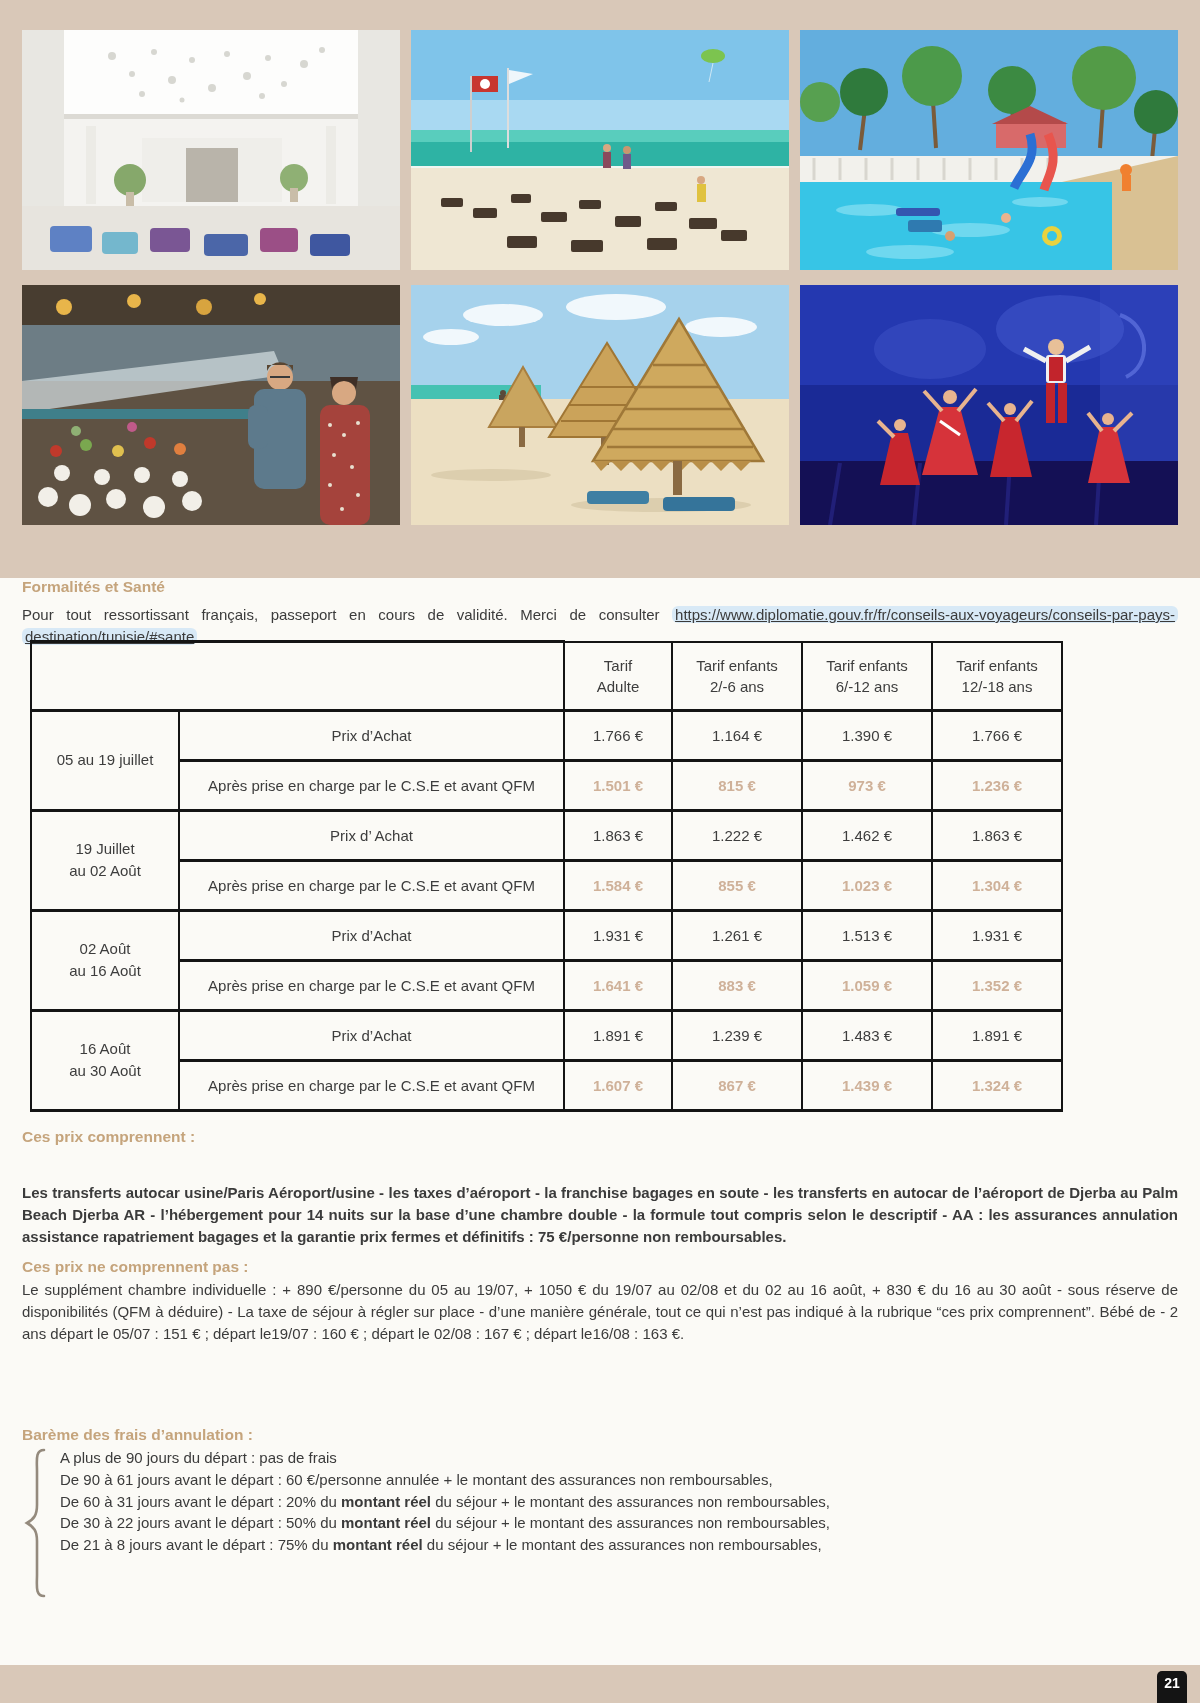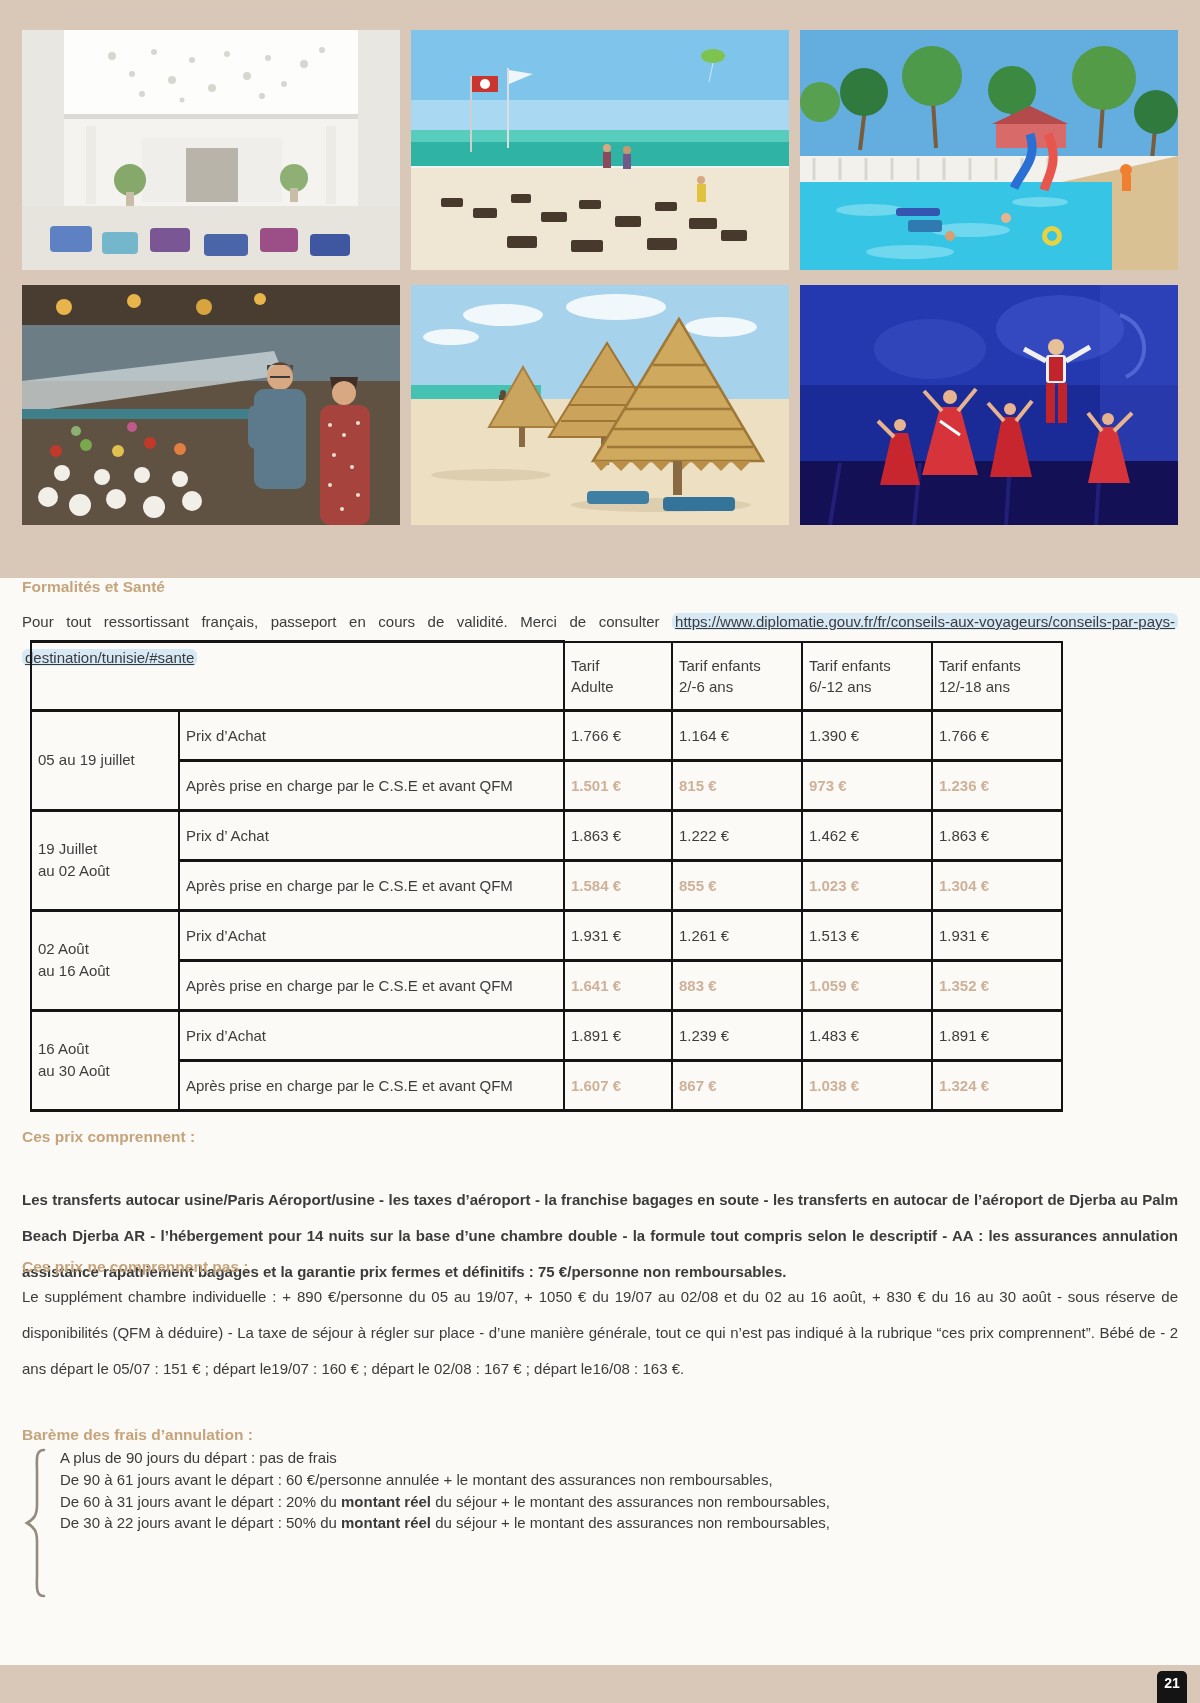--- a/index.html
+++ b/index.html
@@ -21,39 +21,39 @@
   #ph4 { left:22px;  top:285px; }
   #ph5 { left:411px; top:285px; }
   #ph6 { left:800px; top:285px; }
 
   .section-heading {
     position:absolute; left:22px;
     font-size:15.5px; font-weight:bold; color:#c5a47c;
   }
   .body-par {
     position:absolute; left:22px; width:1156px;
-    font-size:15px; line-height:36px; text-align:justify;
+    font-size:15px; line-height:22px; text-align:justify;
   }
   #formalites-heading { top:578px; }
   #formalites-par { top:604px; }
   .gov-link {
     background:#d8e9f6; border-radius:6px; padding:0 3px;
     text-decoration:underline; color:#3b3b3b;
     -webkit-box-decoration-break:clone; box-decoration-break:clone;
     overflow-wrap:break-word;
   }
 
   
   .price-table {
     position:absolute; left:30px; top:640px;
     border-collapse:collapse; table-layout:fixed;
     font-size:15px; color:#3d3d3d; background:transparent;
   }
   .price-table td, .price-table th {
-    border:2px solid #141414; text-align:left; vertical-align:middle; padding:0 6px;
+    border:2px solid #141414; text-align:center; vertical-align:middle; padding:0 6px;
   }
   .price-table td { border-top-width:3px; border-bottom-width:3px; }
   .corner { border-right:none; border-bottom:none; border-top:hidden; border-left:hidden; background:transparent; }
   th.tarif { height:66px; font-weight:normal; white-space:pre-line; line-height:21px; }
   tr.body-row { height:50px; }
   .period { white-space:pre-line; line-height:22px; }
   .cse-val { color:#cfb199; font-weight:bold; }
 
   #include-heading { top:1128px; }
   #include-par { top:1182px;font-weight:bold; }
@@ -436,21 +436,21 @@
     <td>Prix d’Achat</td>
     <td>1.891 €</td>
     <td>1.239 €</td>
     <td>1.483 €</td>
     <td>1.891 €</td>
   </tr>
   <tr class="body-row">
     <td>Après prise en charge par le C.S.E et avant QFM</td>
     <td class="cse-val">1.607 €</td>
     <td class="cse-val">867 €</td>
-    <td class="cse-val">1.038 €</td>
+    <td class="cse-val">1.439 €</td>
     <td class="cse-val">1.324 €</td>
   </tr>
 </tbody>
   </table>
 
 <div id="include-heading" class="section-heading">Ces prix comprennent :</div>
 <div id="include-par" class="body-par">Les transferts autocar usine/Paris Aéroport/usine - les taxes d’aéroport - la franchise bagages en soute - les transferts en autocar de l’aéroport de Djerba au Palm Beach Djerba AR - l’hébergement pour 14 nuits sur la base d’une chambre double - la formule tout compris selon le descriptif - AA : les assurances annulation assistance rapatriement bagages et la garantie prix fermes et définitifs : 75 €/personne non remboursables.</div>
 
 <div id="exclude-heading" class="section-heading">Ces prix ne comprennent pas :</div>
 <div id="exclude-par" class="body-par">Le supplément chambre individuelle : + 890 €/personne du 05 au 19/07, + 1050 € du 19/07 au 02/08 et du 02 au 16 août, + 830 € du 16 au 30 août - sous réserve de disponibilités (QFM à déduire) - La taxe de séjour à régler sur place - d’une manière générale, tout ce qui n’est pas indiqué à la rubrique “ces prix comprennent”. Bébé de - 2 ans départ le 05/07 : 151 €  ; départ le19/07 : 160 € ; départ le 02/08 : 167 € ; départ le16/08 : 163 €.</div>
@@ -459,15 +459,16 @@
 
 <svg id="cancel-brace" viewBox="0 0 30 152">
   <path d="M22 3 C 13 3, 15 14, 15 24 L 15 58 C 15 68, 12 72, 5 76 C 12 80, 15 84, 15 94 L 15 128 C 15 138, 13 149, 22 149" fill="none" stroke="#948a7d" stroke-width="2.6" stroke-linecap="round"></path>
 </svg>
 
 <div id="cancel-list">
   <div><span>A plus de 90 jours du départ : pas de frais</span><b></b><span></span></div>
   <div><span>De 90 à 61 jours avant le départ : 60 €/personne annulée + le montant des assurances non remboursables,</span><b></b><span></span></div>
   <div><span>De 60 à 31 jours avant le départ : 20% du </span><b>montant réel</b><span> du séjour + le montant des assurances non remboursables,</span></div>
   <div><span>De 30 à 22 jours avant le départ : 50% du </span><b>montant réel</b><span> du séjour + le montant des assurances non remboursables,</span></div>
+  <div><span>De 21 à 8 jours avant le départ : 75% du </span><b>montant réel</b><span> du séjour + le montant des assurances non remboursables,</span></div>
 </div>
 
 <div id="page-badge">21</div>
 
 </body></html>

